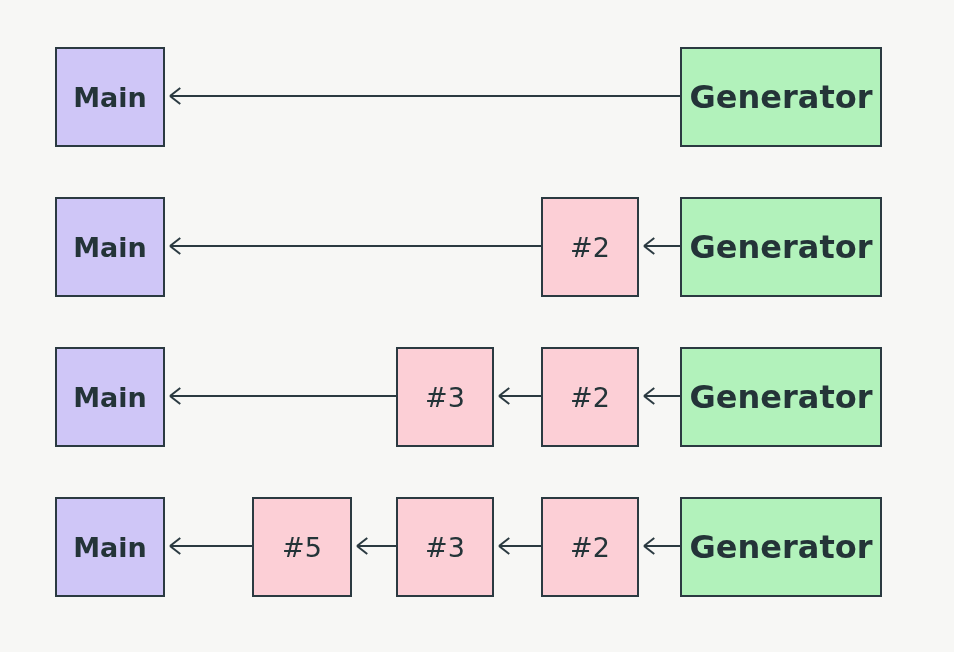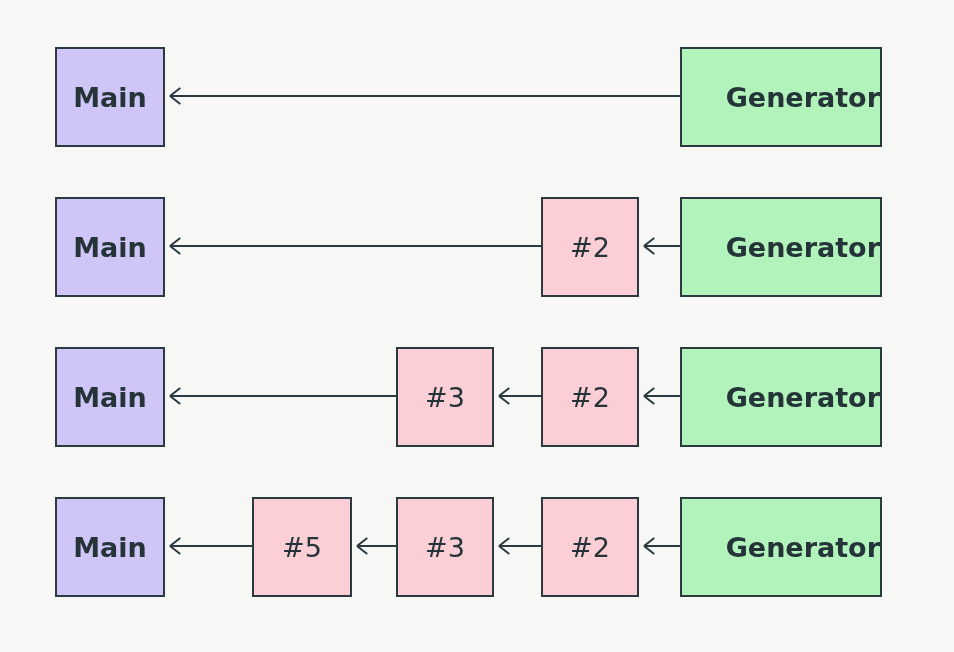--- a/index.html
+++ b/index.html
@@ -32,22 +32,21 @@
     user-select: none;
   }
   .node-main {
     background: #cfc6f7;
     font-weight: bold;
     font-size: 27px;
   }
   .node-generator {
     background: #b2f2bb;
     font-weight: bold;
-    font-size: 27px;
-    justify-content: flex-end;
+    font-size: 32px;
   }
   .node-frame {
     background: #fccfd6;
     font-weight: normal;
     font-size: 27px;
   }
   .edge {
     position: absolute;
     height: 2px;
     background: #2b3a41;

